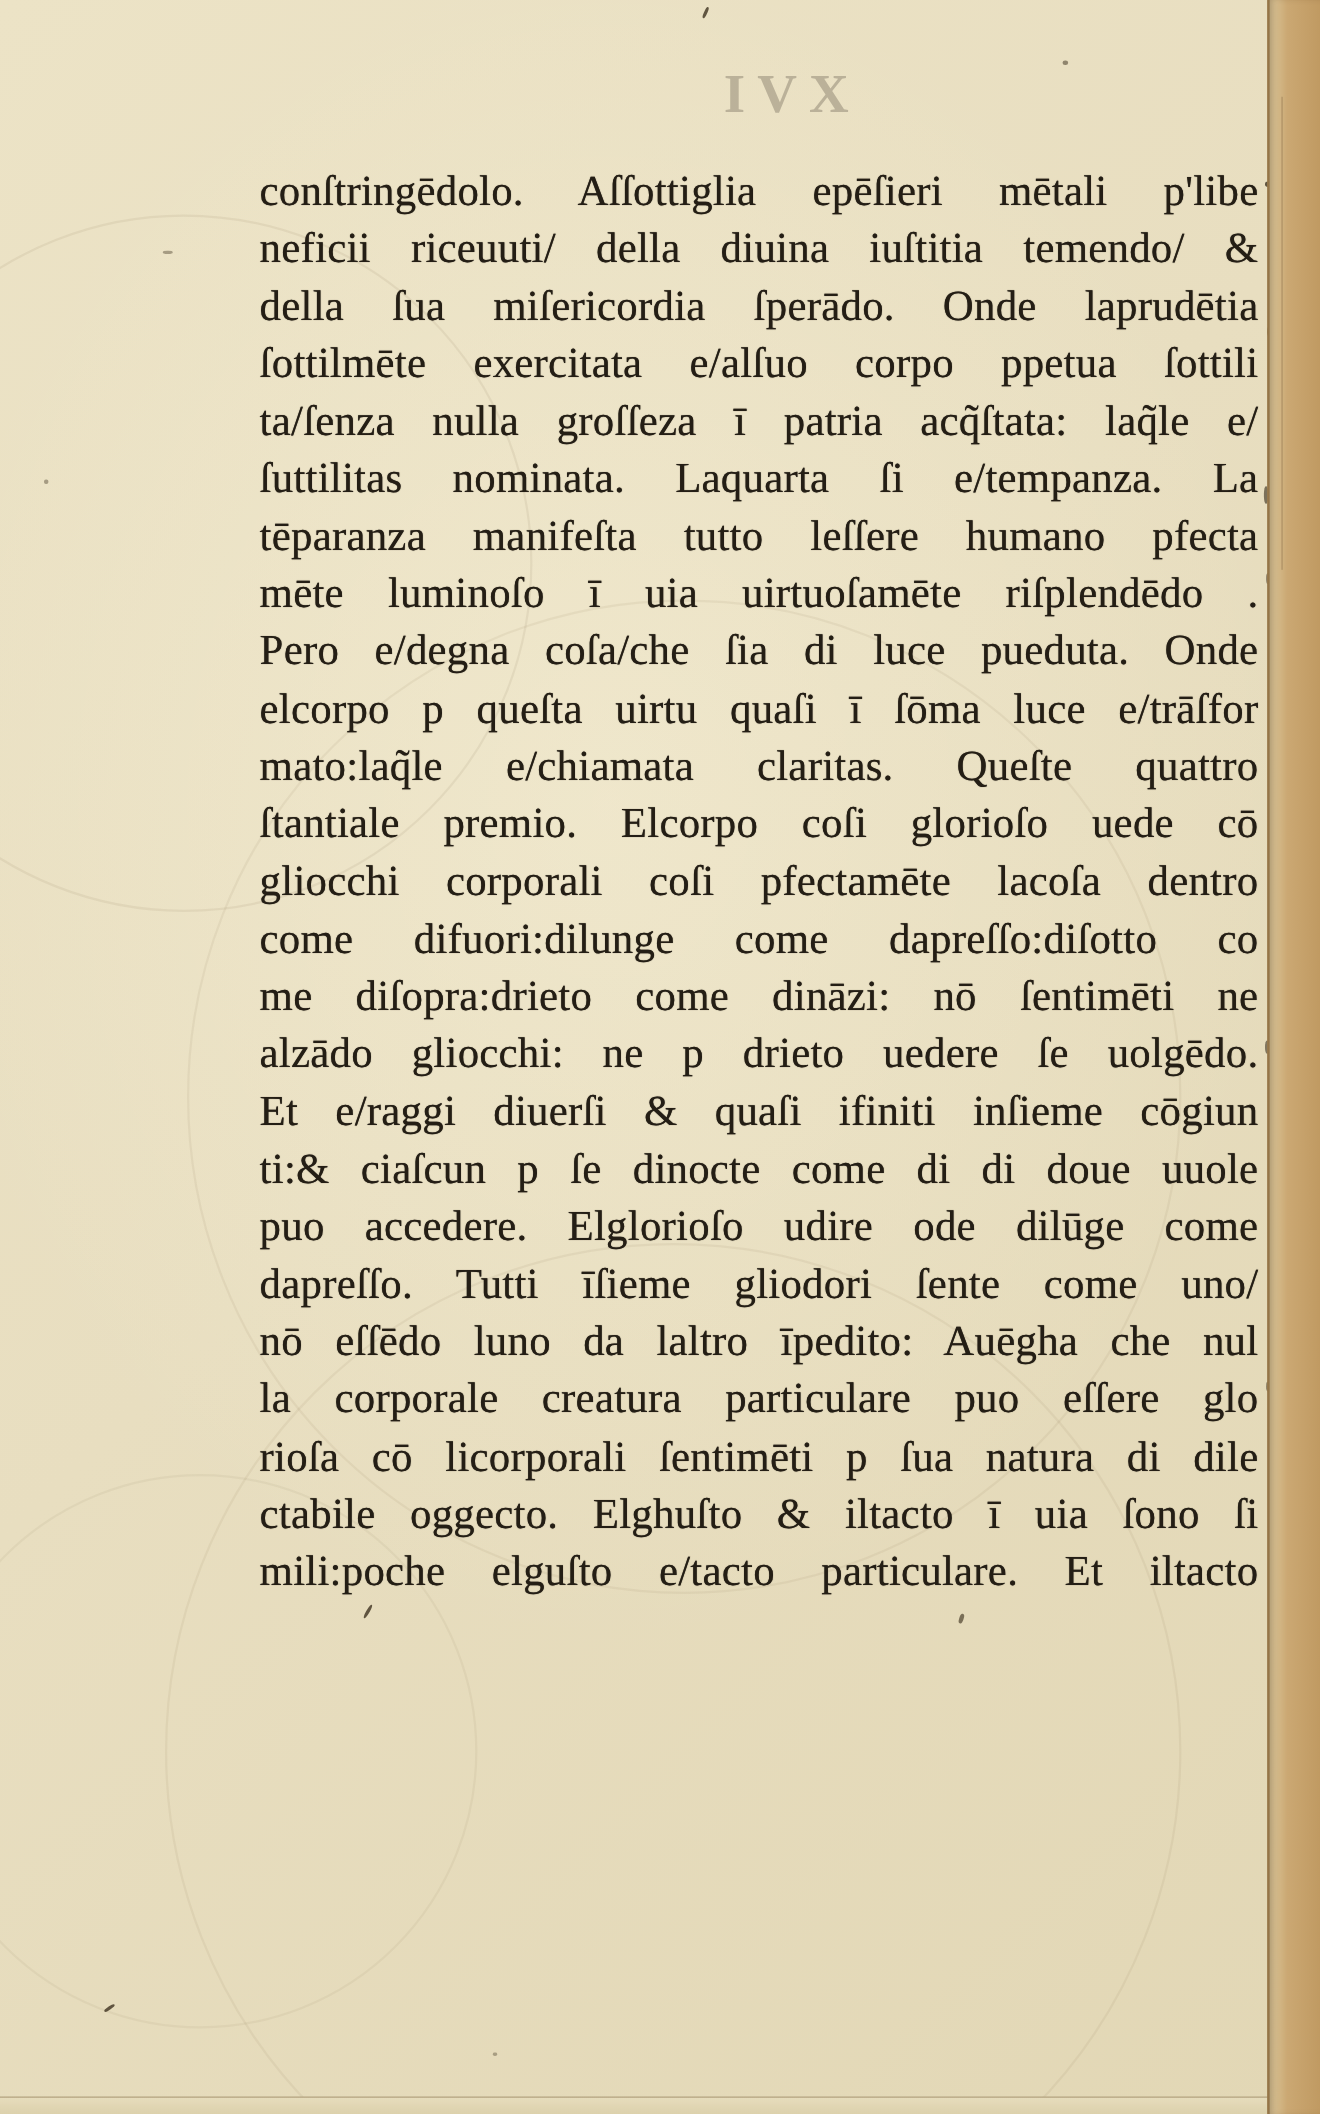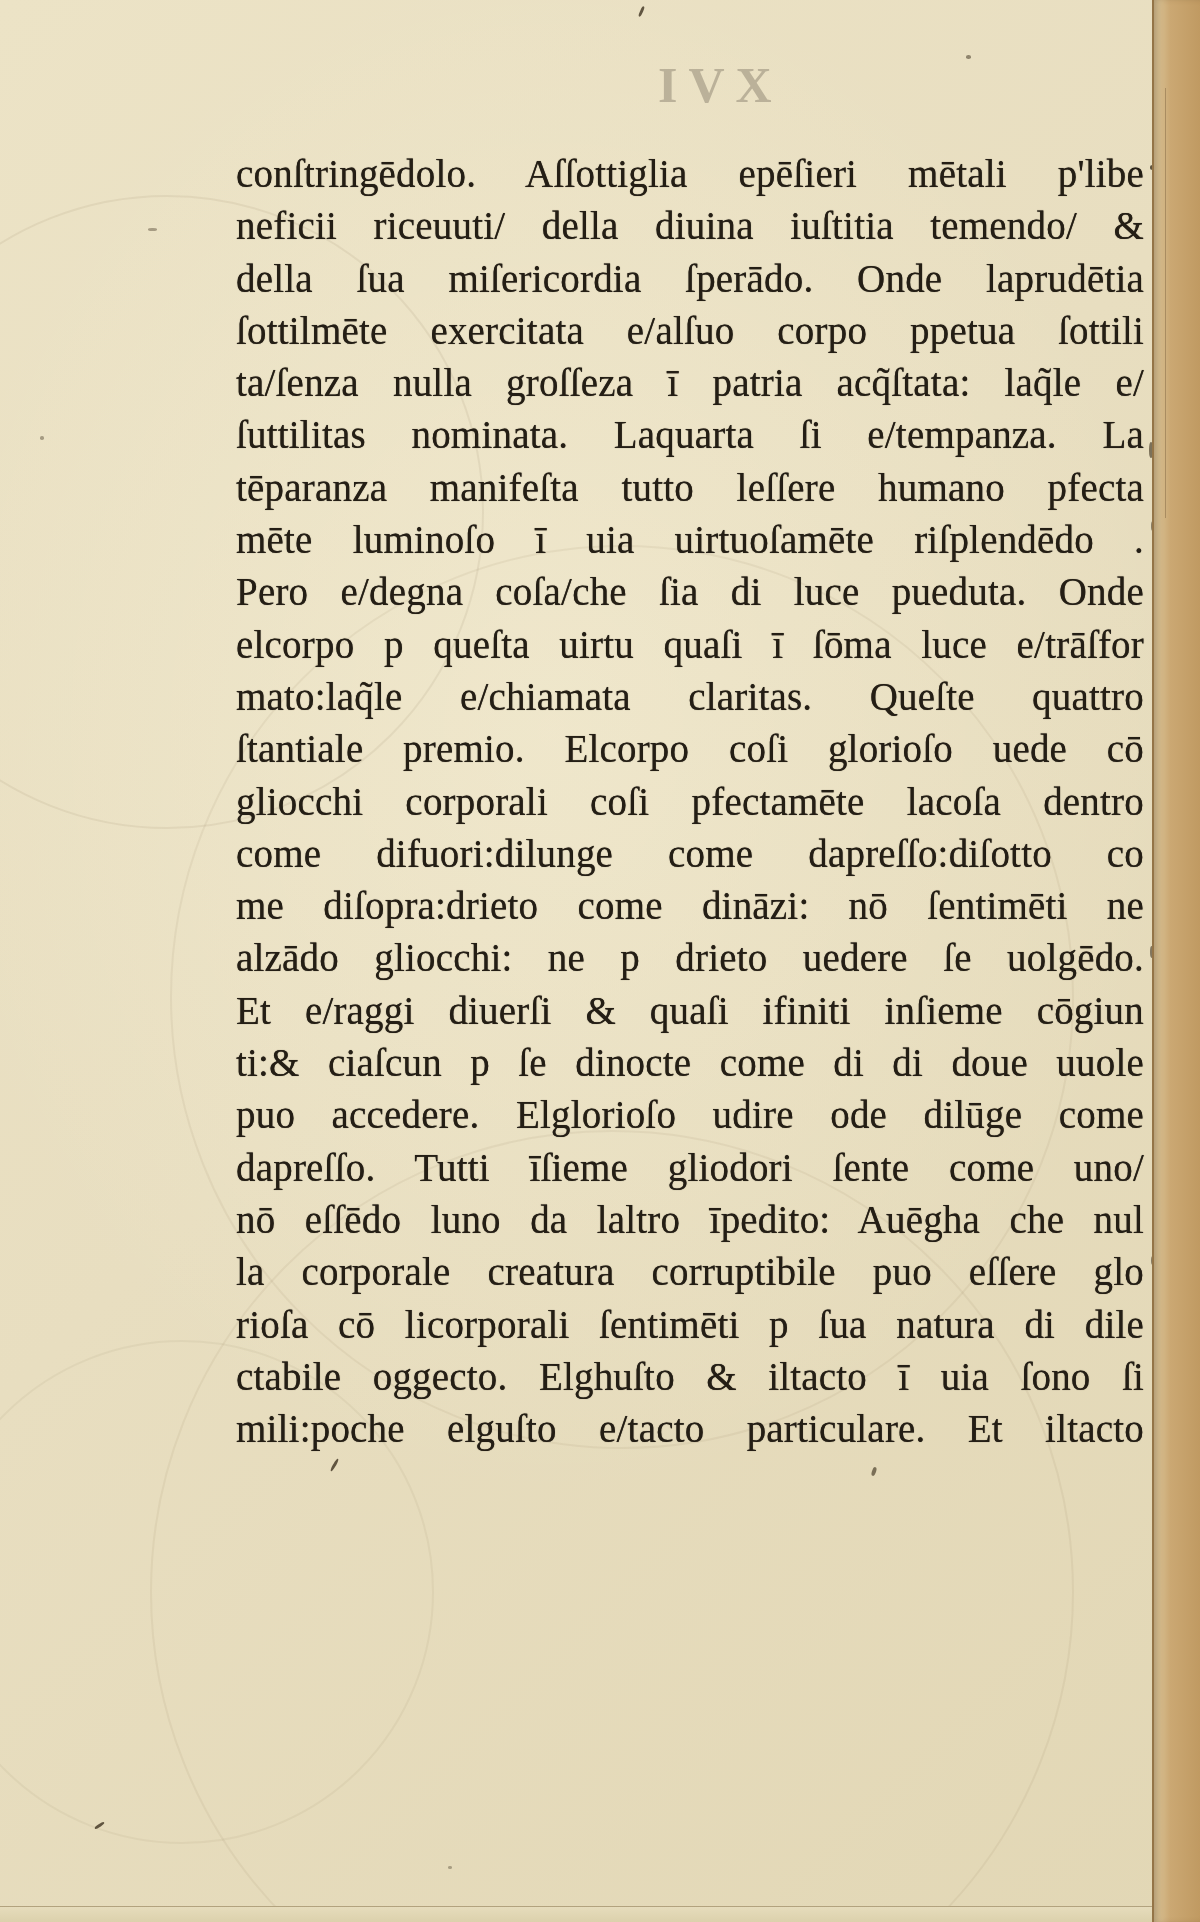--- a/index.html
+++ b/index.html
@@ -90,21 +90,21 @@
     <div class="tline">ſtantiale premio.  Elcorpo coſi glorioſo uede cō</div>
     <div class="tline">gliocchi corporali coſi pfectamēte lacoſa dentro</div>
     <div class="tline">come difuori:dilunge come dapreſſo:diſotto co</div>
     <div class="tline">me diſopra:drieto come dināzi: nō ſentimēti ne</div>
     <div class="tline">alzādo gliocchi: ne p drieto uedere ſe uolgēdo.</div>
     <div class="tline">Et e/raggi diuerſi &amp; quaſi ifiniti inſieme cōgiun</div>
     <div class="tline">ti:&amp; ciaſcun p ſe dinocte come di di doue uuole</div>
     <div class="tline">puo accedere. Elglorioſo udire ode dilūge come</div>
     <div class="tline">dapreſſo. Tutti īſieme gliodori ſente come uno/</div>
     <div class="tline">nō eſſēdo luno da laltro īpedito: Auēgha che nul</div>
-    <div class="tline">la corporale creatura corruptibile puo eſſere glo</div>
+    <div class="tline">la corporale creatura particulare puo eſſere glo</div>
     <div class="tline">rioſa cō licorporali ſentimēti p ſua natura di dile</div>
     <div class="tline">ctabile oggecto. Elghuſto &amp; iltacto ī uia ſono ſi</div>
     <div class="tline">mili:poche elguſto e/tacto particulare. Et iltacto</div>
   </div>
 
   <div class="sp s1"></div>
   <div class="sp s2"></div>
   <div class="sp s3"></div>
   <div class="sp s4"></div>
   <div class="sp s5"></div>

